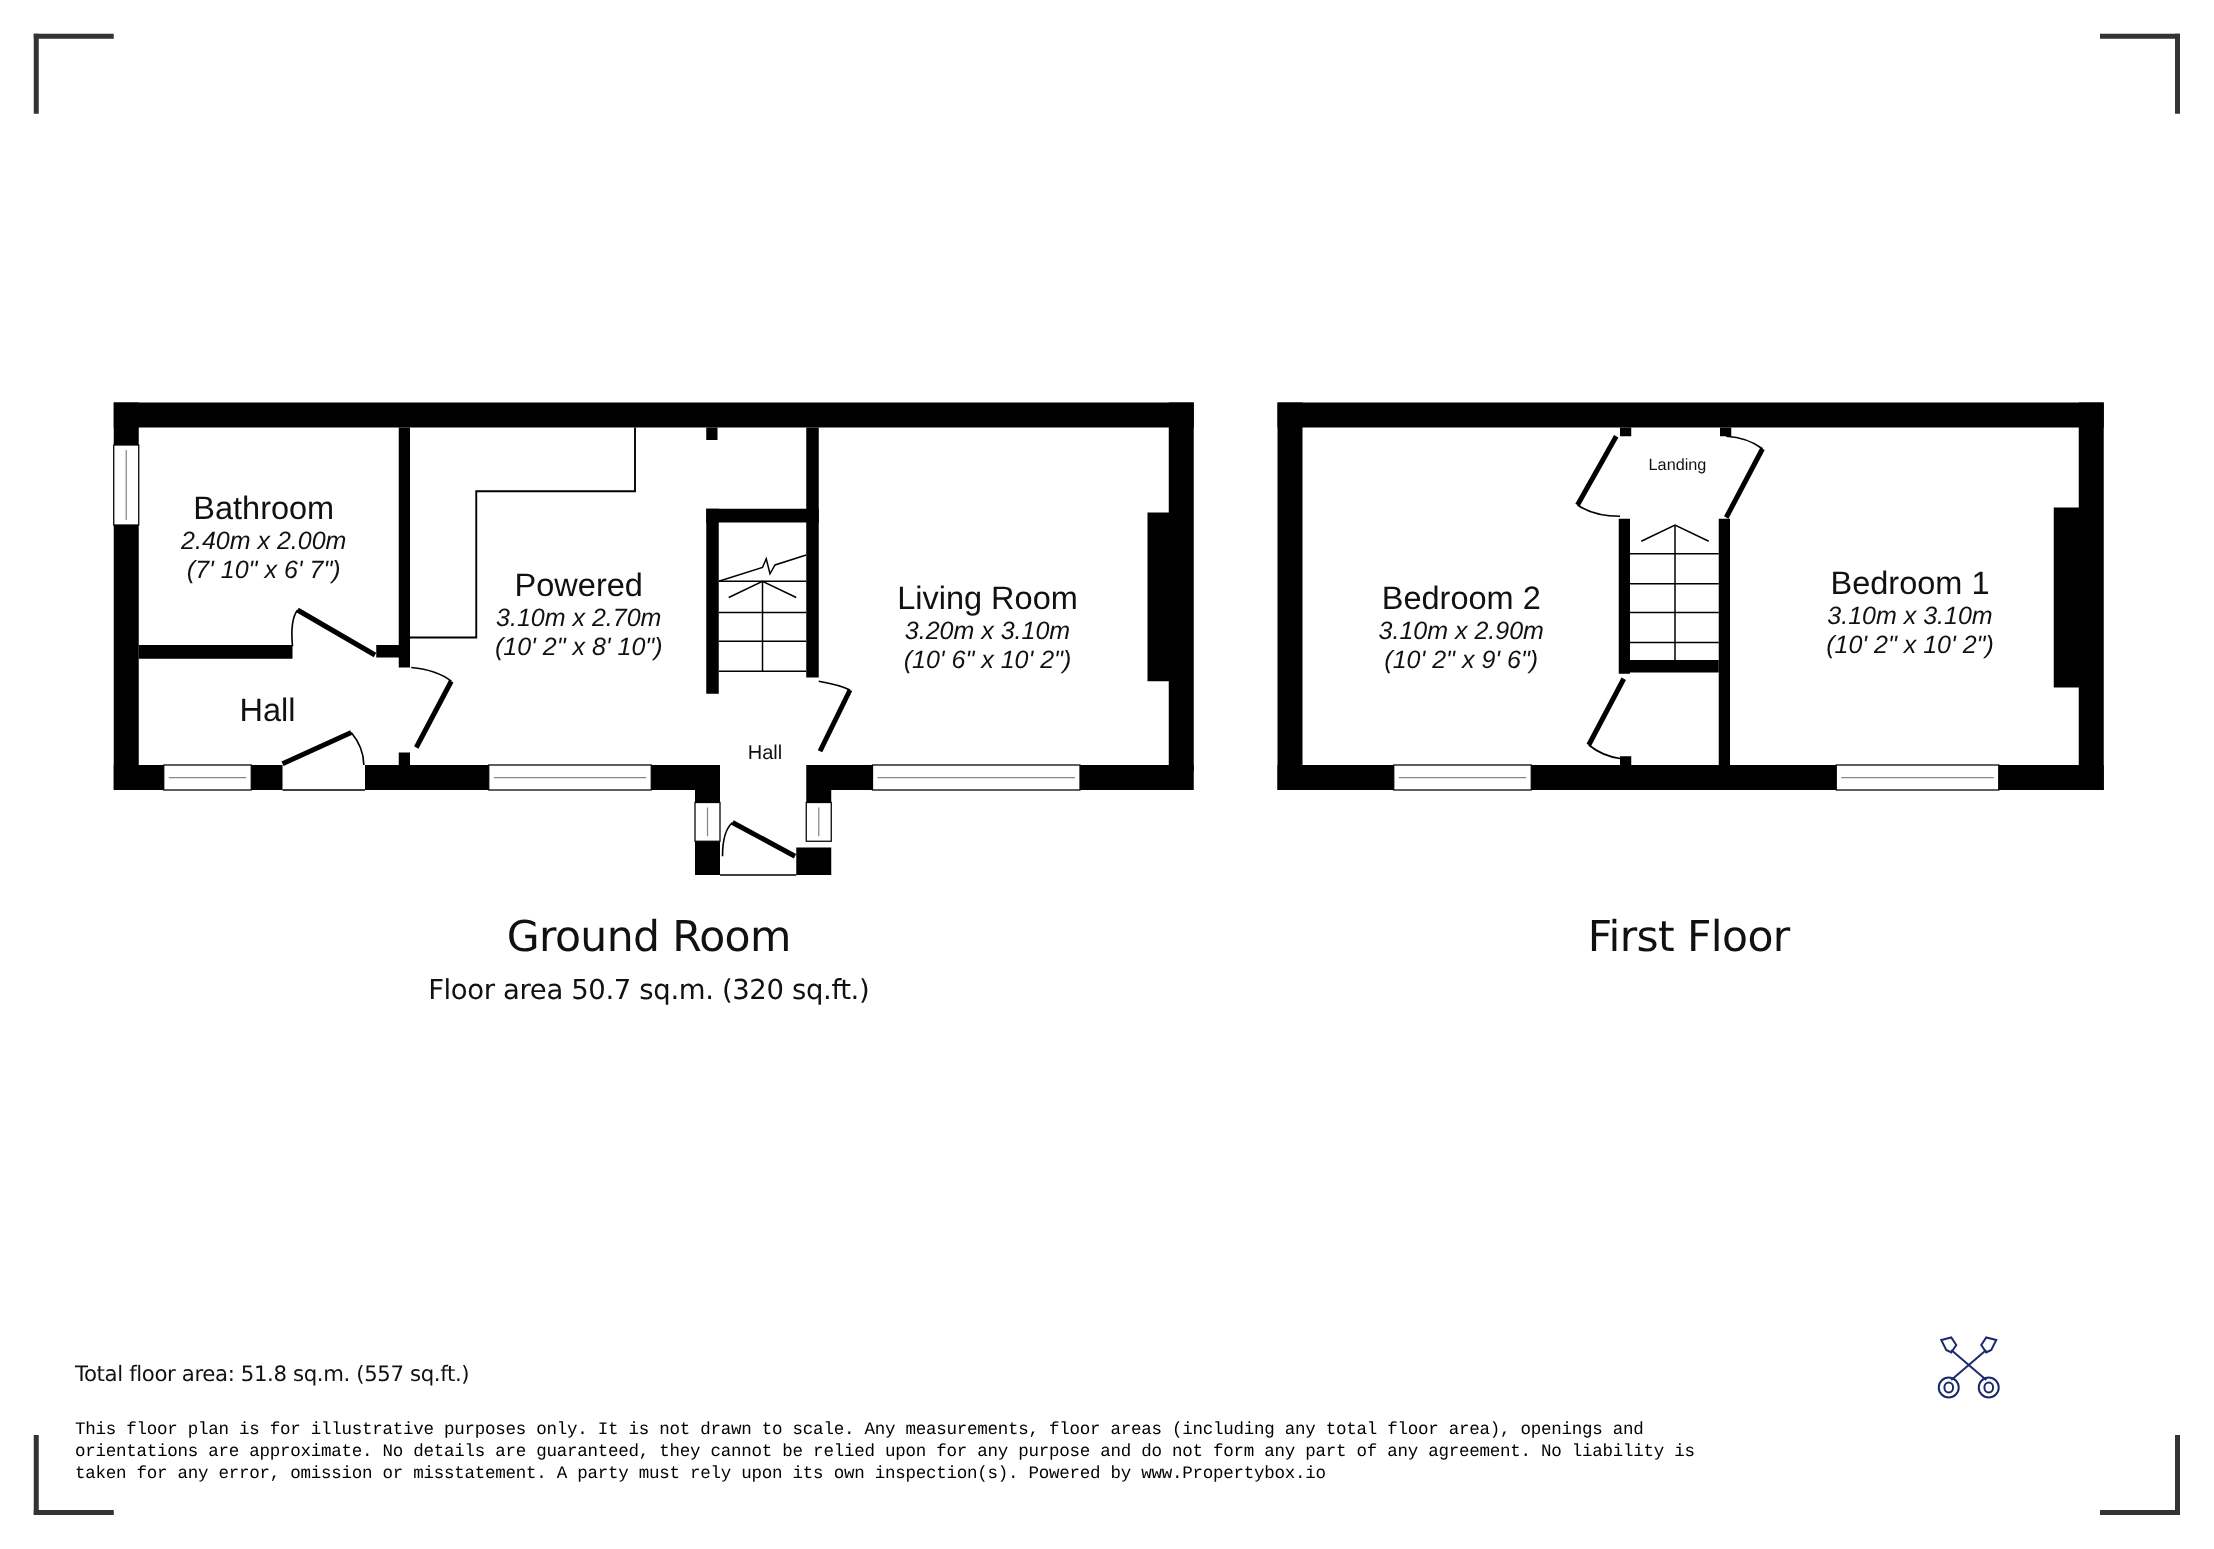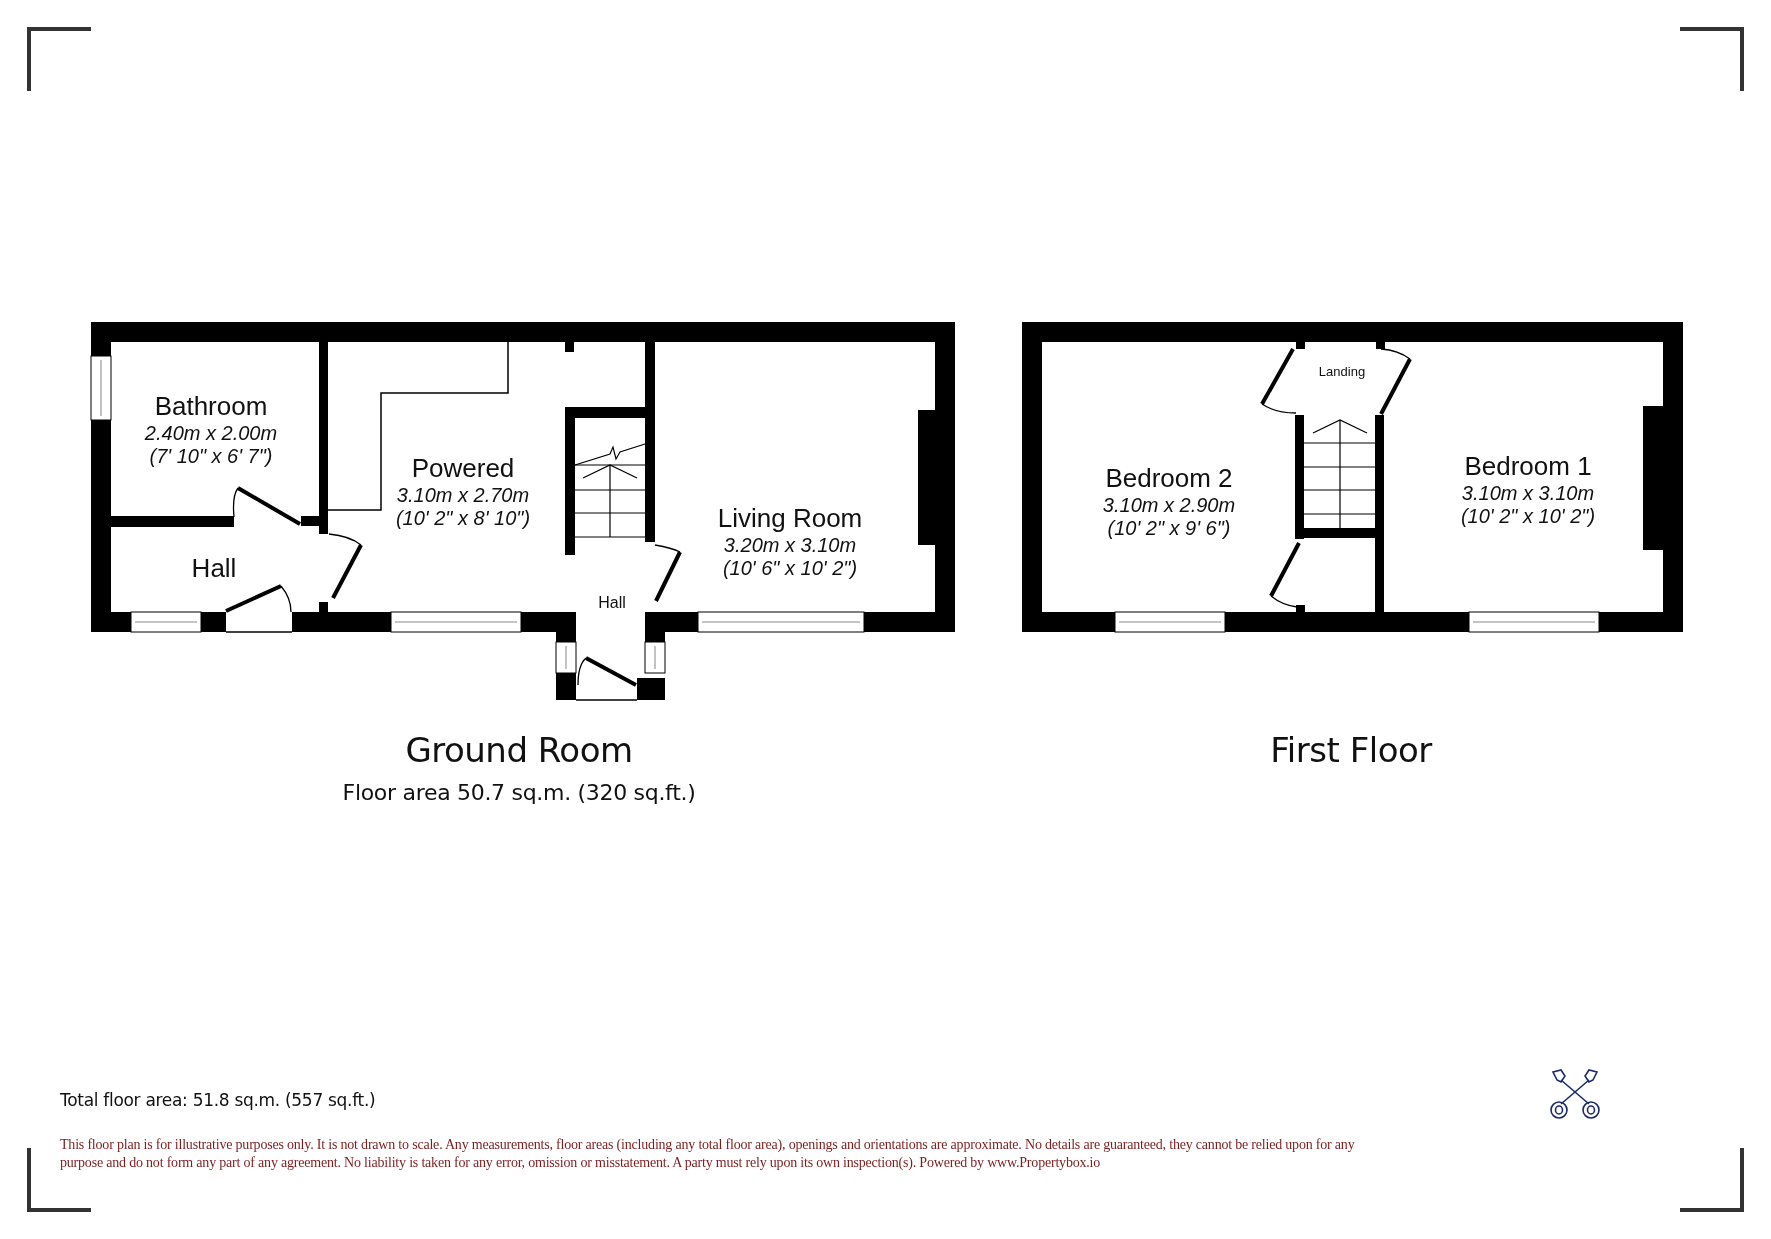--- a/index.html
+++ b/index.html
@@ -12,21 +12,21 @@
   svg.plan { position:absolute; left:0; top:0; }
   .room-label { position:absolute; text-align:center; color:#111; font-family:"Liberation Sans", sans-serif; line-height:1.18; white-space:nowrap; transform:translateX(-50%); }
   .room-label .name { font-size:26px; display:block; }
   .room-label .dim { font-size:20px; display:block;font-style:italic; }
   .small-label { position:absolute; font-size:16px; color:#111; transform:translateX(-50%); white-space:nowrap; }
   .tiny-label { position:absolute; font-size:13px; color:#111; transform:translateX(-50%); white-space:nowrap; }
   .floor-title { position:absolute; transform:translateX(-50%); text-align:center; font-family:"DejaVu Sans", sans-serif; color:#111; white-space:nowrap; }
   .floor-title .ft { font-size:34px; display:block; letter-spacing:-0.5px; }
   .floor-title .fa { font-size:22px; display:block; margin-top:10px; letter-spacing:-0.3px; }
   .total { position:absolute; left:60px; top:1090px; font-family:"DejaVu Sans", sans-serif; font-size:17px; color:#111; letter-spacing:-0.3px; }
-  .disclaimer { position:absolute; left:60px; top:1136px; width:1300px; font-family:Liberation Serif, serif; font-size:14px; line-height:17.5px; color:#7f1d1d; letter-spacing:-0.2px; }
+  .disclaimer { position:absolute; left:60px; top:1136px; width:1300px; font-family:Liberation Mono, monospace; font-size:14px; line-height:17.5px; color:#000000; letter-spacing:-0.2px; }
   .logo { position:absolute; left:1430px; top:1068px; width:290px; text-align:center; color:#1b2a6b; }
   .logo .wordmark { font-family:"Liberation Serif", serif; font-size:50px; display:block; margin-top:4px; letter-spacing:-0.5px; }
 </style>
 </head>
 <body>
 
 <div class="corner c-tl"></div>
 <div class="corner c-tr"></div>
 <div class="corner c-bl"></div>
 <div class="corner c-br"></div>
@@ -153,21 +153,21 @@
 <div class="room-label" style="left:211px; top:391px;">
   <span class="name">Bathroom</span>
   <span class="dim">2.40m x 2.00m</span>
   <span class="dim">(7' 10" x 6' 7")</span>
 </div>
 <div class="room-label" style="left:463px; top:453px;">
   <span class="name">Powered</span>
   <span class="dim">3.10m x 2.70m</span>
   <span class="dim">(10' 2" x 8' 10")</span>
 </div>
-<div class="room-label" style="left:790px; top:463px;margin-top:40px;">
+<div class="room-label" style="left:790px; top:463px;">
   <span class="name">Living Room</span>
   <span class="dim">3.20m x 3.10m</span>
   <span class="dim">(10' 6" x 10' 2")</span>
 </div>
 <div class="room-label" style="left:214px; top:553px;">
   <span class="name">Hall</span>
 </div>
 <div class="small-label" style="left:612px; top:594px;">Hall</div>
 
 <div class="room-label" style="left:1169px; top:463px;">

